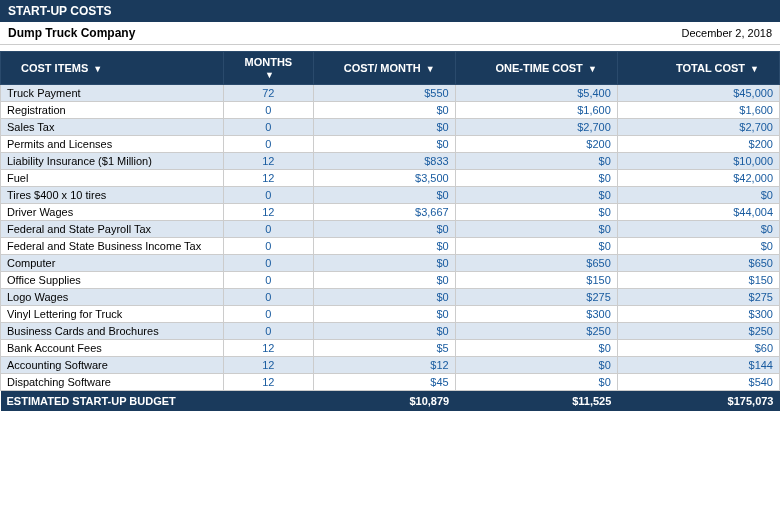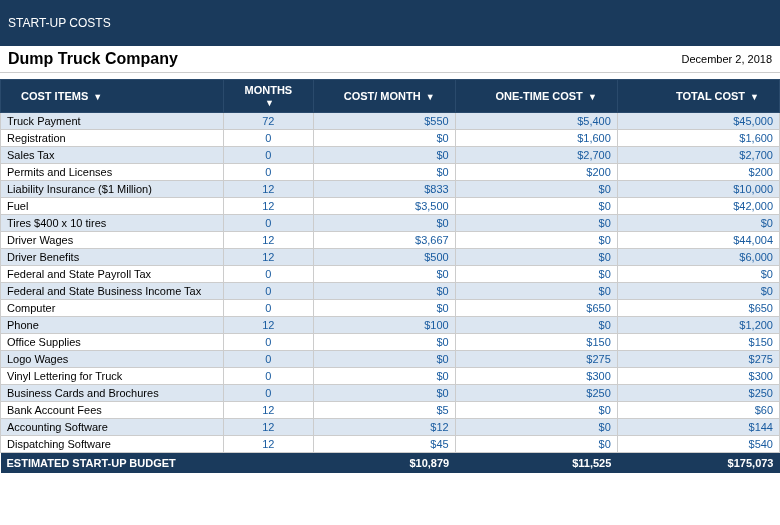--- a/index.html
+++ b/index.html
@@ -1,37 +1,37 @@
 <!DOCTYPE html>
 <html><head>
   <meta charset="utf-8">
   <style>
     * { margin: 0; padding: 0; box-sizing: border-box; }
     body { font-family: Arial, sans-serif; font-size: 11px; background: #fff; width: 780px; }
 
     .header-bar {
       background: #1a3a5c;
       color: #fff;
-      font-weight: normal;
-      padding: 16px 8px;
+      font-weight: bold;
+      padding: 4px 8px;
       font-size: 12px;
     }
 
     .company-row {
       display: flex;
       justify-content: space-between;
       align-items: center;
       padding: 4px 8px;
       background: #fff;
       border-bottom: 1px solid #ccc;
     }
 
     .company-name {
       font-weight: bold;
-      font-size: 16px;
+      font-size: 12px;
     }
 
     .date-label {
       font-size: 11px;
     }
 
     .spacer-row {
       height: 6px;
       background: #fff;
     }
@@ -193,53 +193,39 @@
         <td class="num col-total">$0</td>
       </tr>
       <tr>
         <td class="cost-item col-item">Driver Wages</td>
         <td class="num col-months" style="text-align: center;">12</td>
         <td class="num col-cost-month">$3,667</td>
         <td class="num col-one-time">$0</td>
         <td class="num col-total">$44,004</td>
       </tr>
       <tr>
-        <td class="cost-item col-item">Driver Benefits</td>
-        <td class="num col-months" style="text-align: center;">12</td>
-        <td class="num col-cost-month">$500</td>
-        <td class="num col-one-time">$0</td>
-        <td class="num col-total">$6,000</td>
-      </tr>
-      <tr>
         <td class="cost-item col-item">Federal and State Payroll Tax</td>
         <td class="num col-months" style="text-align: center;">0</td>
         <td class="num col-cost-month">$0</td>
         <td class="num col-one-time">$0</td>
         <td class="num col-total">$0</td>
       </tr>
       <tr>
         <td class="cost-item col-item">Federal and State Business Income Tax</td>
         <td class="num col-months" style="text-align: center;">0</td>
         <td class="num col-cost-month">$0</td>
         <td class="num col-one-time">$0</td>
         <td class="num col-total">$0</td>
       </tr>
       <tr>
         <td class="cost-item col-item">Computer</td>
         <td class="num col-months" style="text-align: center;">0</td>
         <td class="num col-cost-month">$0</td>
         <td class="num col-one-time">$650</td>
         <td class="num col-total">$650</td>
-      </tr>
-      <tr>
-        <td class="cost-item col-item">Phone</td>
-        <td class="num col-months" style="text-align: center;">12</td>
-        <td class="num col-cost-month">$100</td>
-        <td class="num col-one-time">$0</td>
-        <td class="num col-total">$1,200</td>
       </tr>
       <tr>
         <td class="cost-item col-item">Office Supplies</td>
         <td class="num col-months" style="text-align: center;">0</td>
         <td class="num col-cost-month">$0</td>
         <td class="num col-one-time">$150</td>
         <td class="num col-total">$150</td>
       </tr>
       <tr>
         <td class="cost-item col-item">Logo Wages</td>

